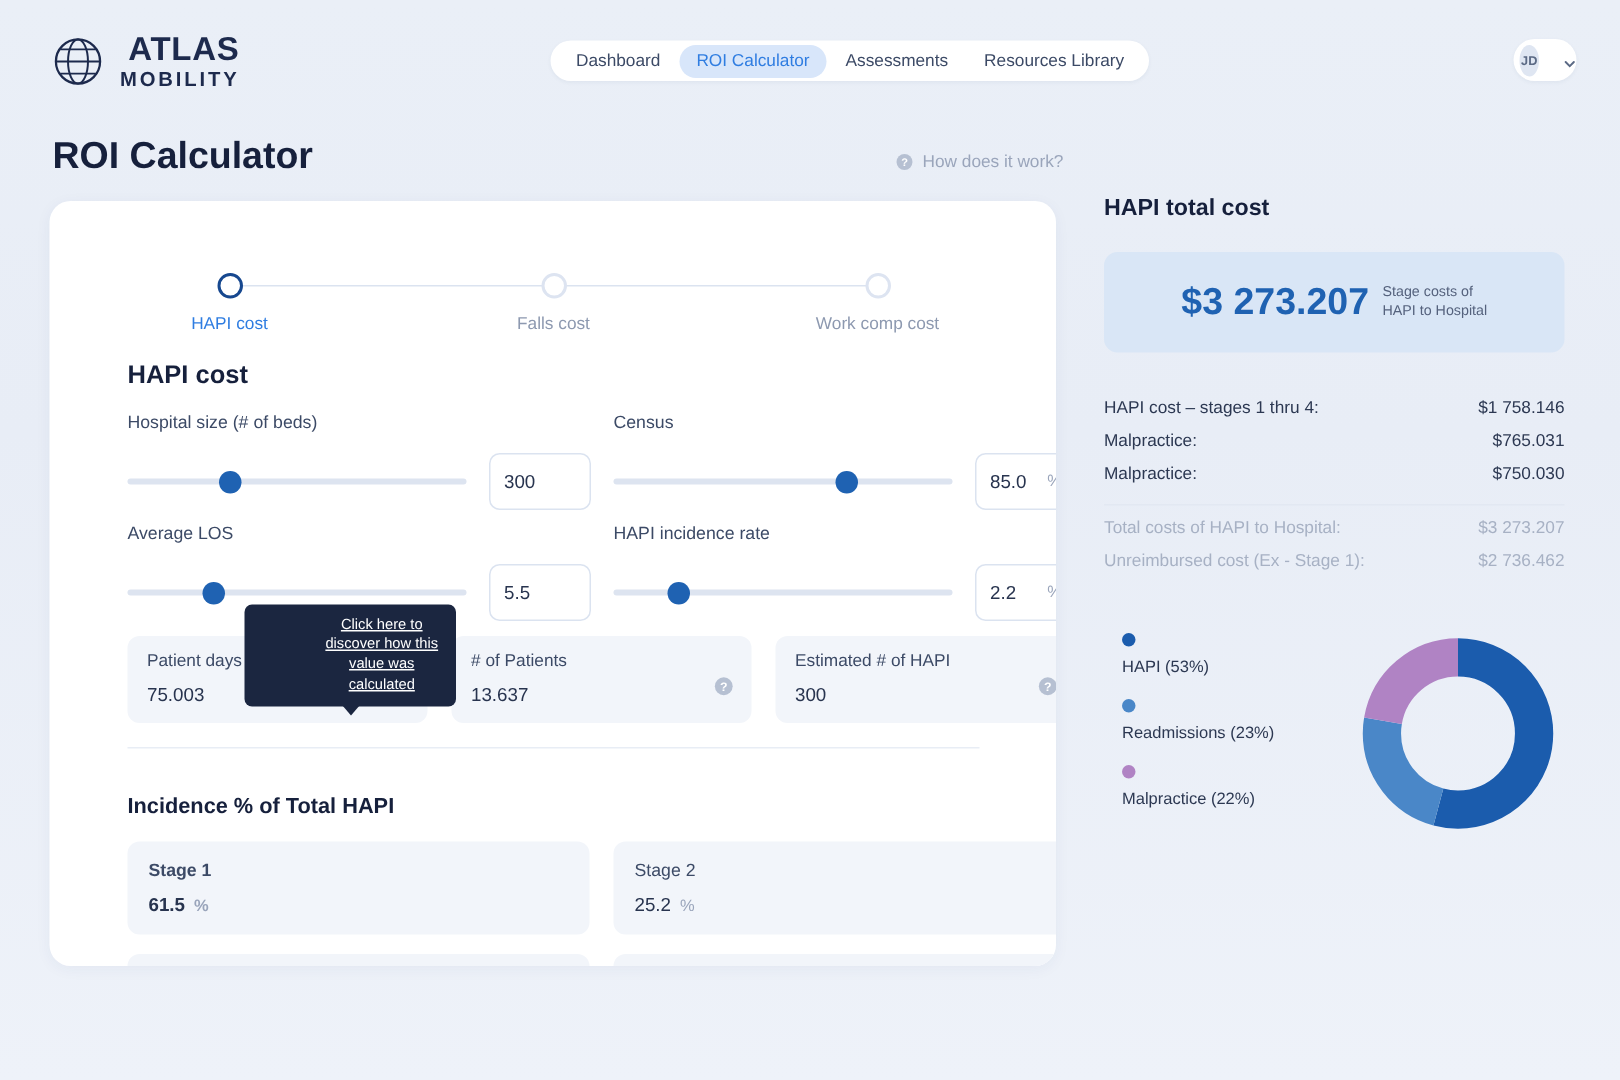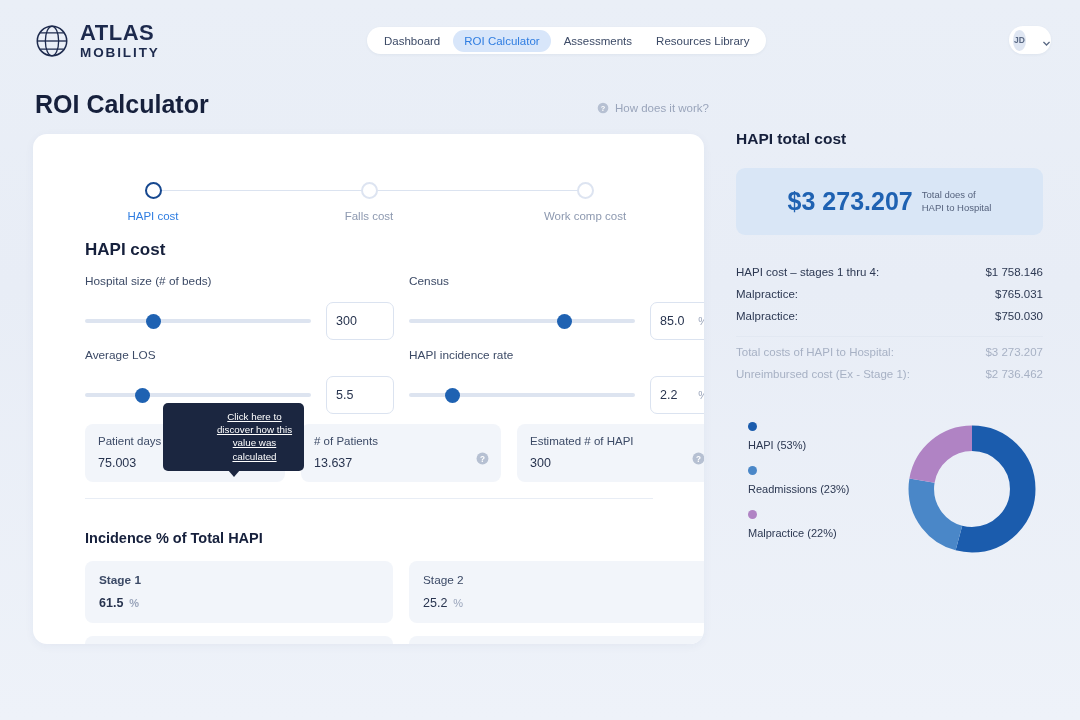--- a/index.html
+++ b/index.html
@@ -13,21 +13,21 @@
     position: relative;
     width: 1080px; height: 720px;
     background: linear-gradient(180deg,#eaeff7 0%, #e8edf6 40%, #eef2f9 100%);
   }
   
   .header {
     position: absolute; top: 0; left: 0; width: 1080px; height: 80px;
   }
   .logo-wrap {
     position: absolute; left: 33px; top: 22px;
-    display: flex; align-items: center; gap: 9px;
+    display: flex; align-items: center; gap: 9px; text-align: right;
   }
   .globe-icon { width: 38px; height: 38px; flex: 0 0 38px; }
   .logo-text { line-height: 1; }
   .logo-title {
     font-size: 22px; font-weight: bold; letter-spacing: 0.5px;
     color: #1d2a4d;
   }
   .logo-sub {
     font-size: 13.5px; font-weight: bold; letter-spacing: 1.9px;
     color: #1d2a4d; margin-top: 2px;
@@ -378,21 +378,21 @@
     <div class="tooltip-text">Click here to discover how this value was calculated</div>
     <div class="tooltip-arrow"></div>
   </div>
 
   <div class="right-panel">
     <div class="right-title">HAPI total cost</div>
 
     <div class="total-card">
       <div class="total-amount">$3 273.207</div>
       <div class="total-caption">
-        <div>Total does of</div>
+        <div>Stage costs of</div>
         <div>HAPI to Hospital</div>
       </div>
     </div>
 
     <div class="cost-rows">
       <div class="cost-row">
         <span class="lbl">HAPI cost – stages 1 thru 4:</span>
         <span class="amt">$1 758.146</span>
       </div>
       <div class="cost-row">

